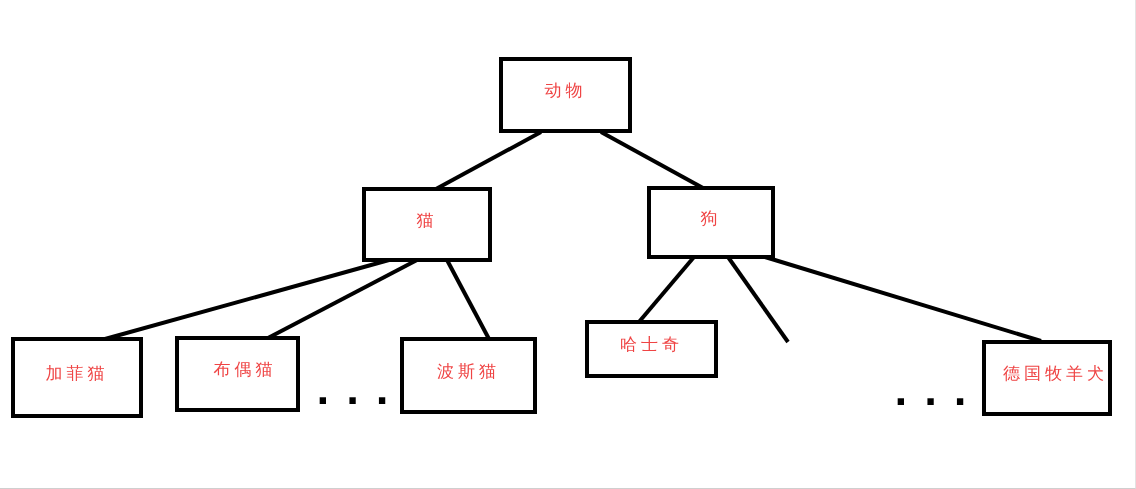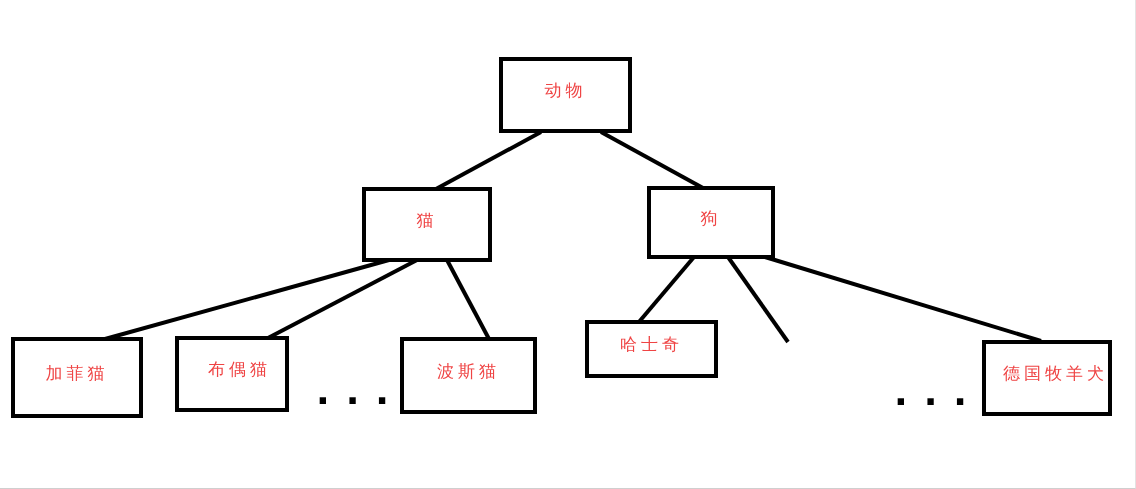--- a/index.html
+++ b/index.html
@@ -30,21 +30,21 @@
     padding-bottom: 9px;
     font-size: 17px;
     letter-spacing: 4px;
     color: #ef4444;
     white-space: nowrap;
   }
   .node-root      { left: 499px; top: 57px;  width: 133px; height: 76px; }
   .node-cat       { left: 362px; top: 187px; width: 130px; height: 75px; }
   .node-dog       { left: 647px; top: 186px; width: 128px; height: 73px; }
   .node-garfield  { left: 11px;  top: 337px; width: 132px; height: 81px; }
-  .node-ragdoll   { left: 175px; top: 336px; width: 114px; height: 76px; padding-left: 15px; }
+  .node-ragdoll   { left: 175px; top: 336px; width: 125px; height: 76px; padding-left: 15px; }
   .node-persian   { left: 400px; top: 337px; width: 137px; height: 77px; text-align: right; }
   .node-husky     { left: 585px; top: 320px; width: 133px; height: 58px; }
   .node-pekingese { left: 742px; top: 340px; width: 129px; height: 75px; }
   .node-shepherd  { left: 982px; top: 340px; width: 130px; height: 76px; justify-content: flex-end; }
   .ellipsis {
     position: absolute;
     font-family: "DejaVu Sans", "Liberation Sans", sans-serif;
     font-size: 36px;
     font-weight: bold;
     letter-spacing: 16px;

